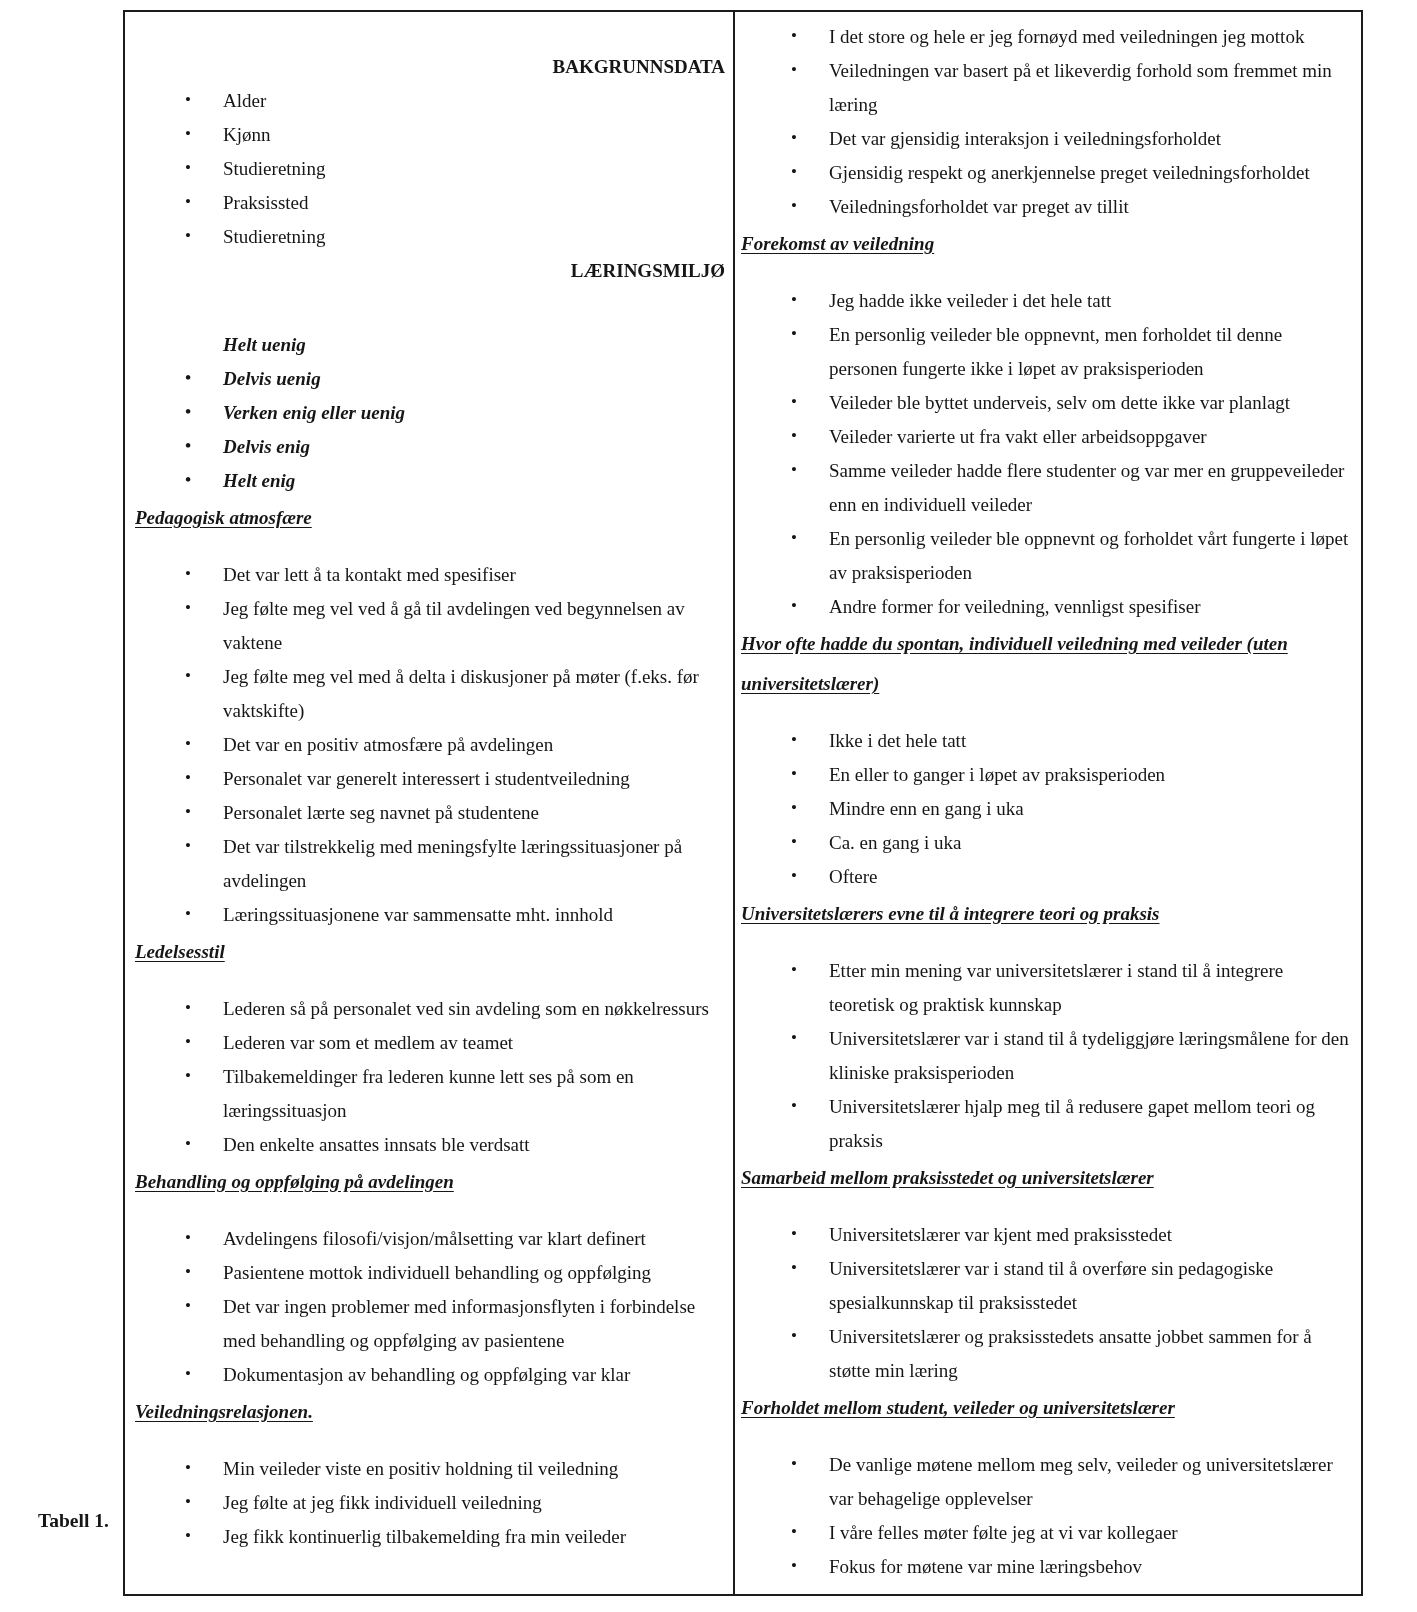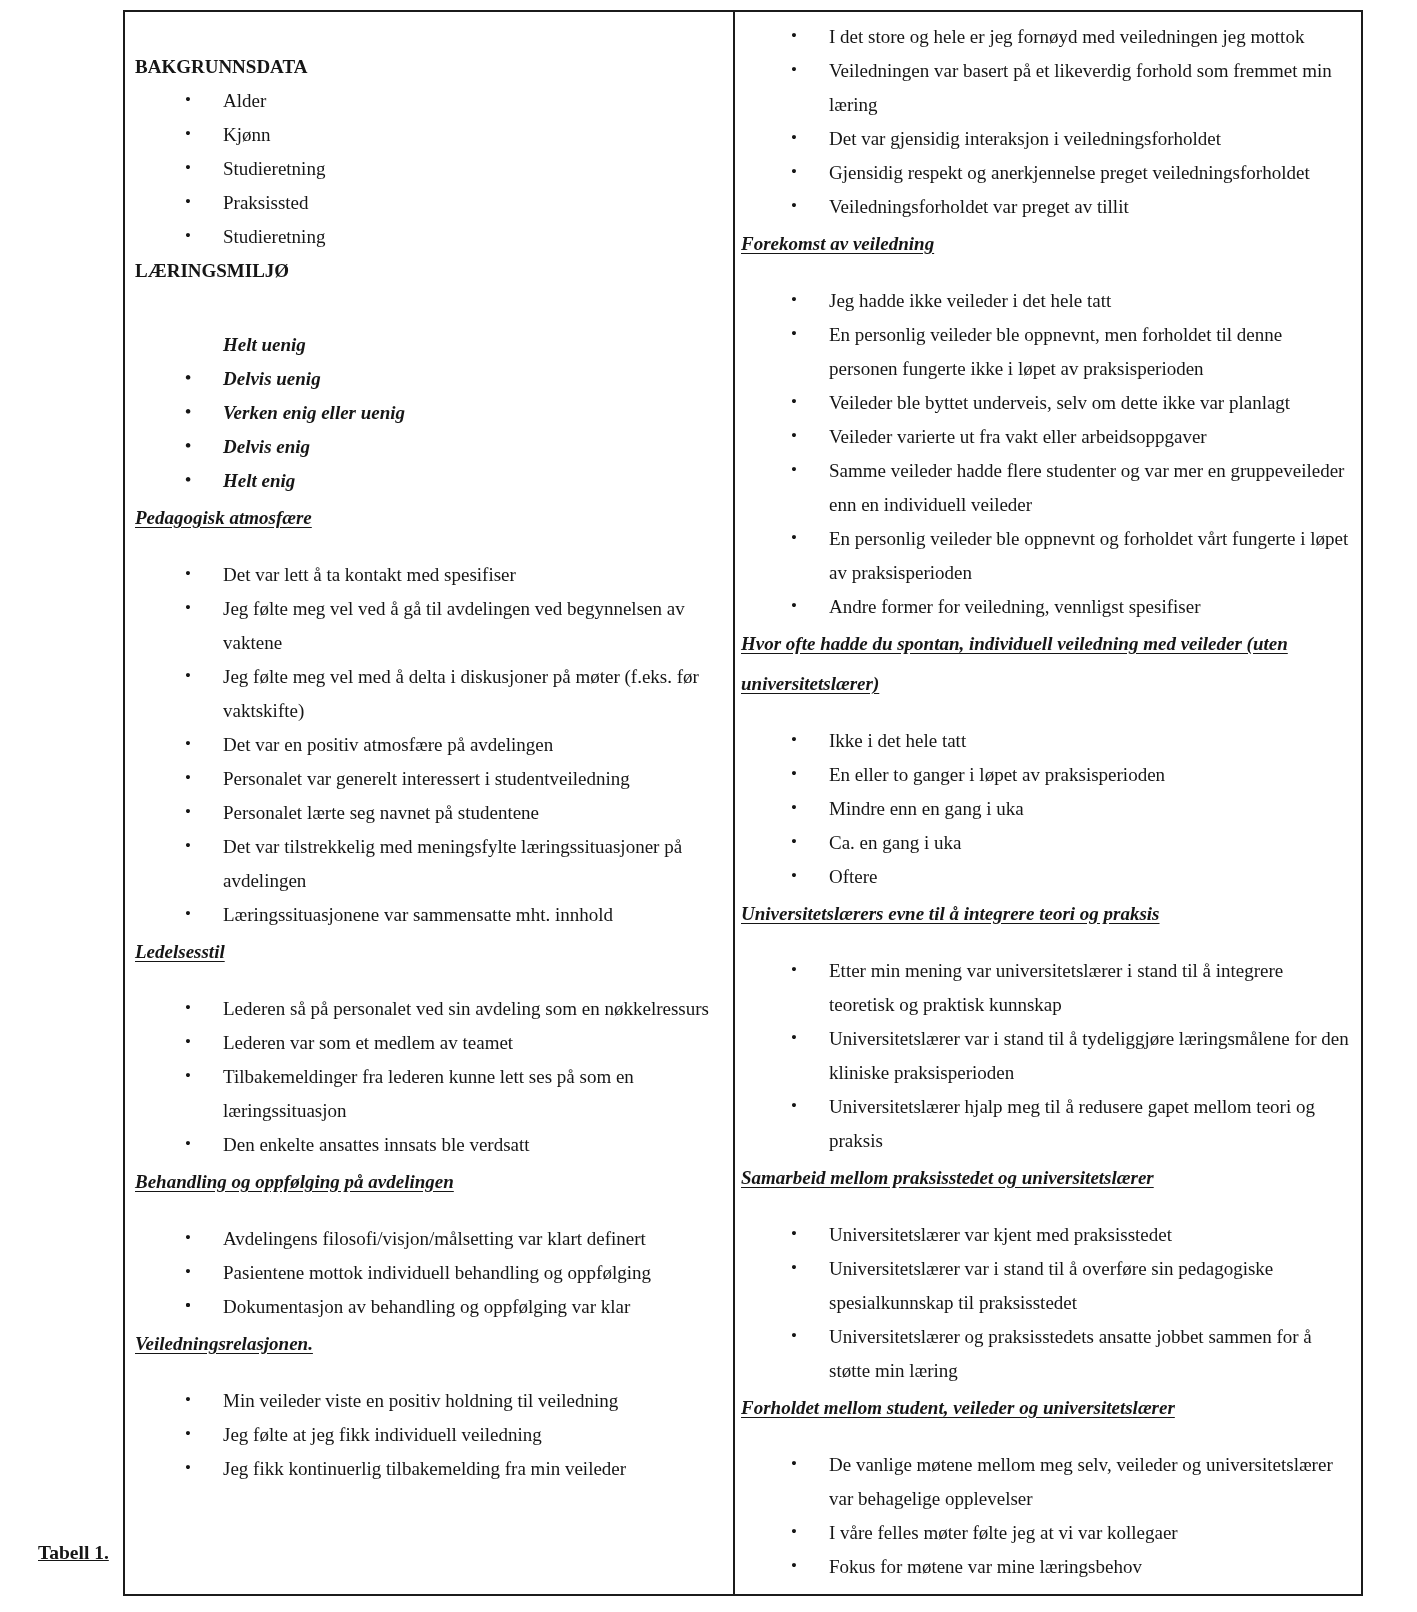--- a/index.html
+++ b/index.html
@@ -29,21 +29,21 @@
     width: 610px;
     border-right: 2px solid #1b1b1b;
     padding-top: 38px;
     padding-left: 10px;
   }
   .col-right {
     flex: 1;
     padding-top: 8px;
     padding-left: 6px;
   }
-  .line { line-height: 34px; }
+  .line { line-height: 34px; text-align: right; }
   .caps-heading {
     font-weight: bold;
     line-height: 34px;
   }
   .u-heading {
     font-weight: bold;
     text-decoration: underline;
     text-underline-offset: 3px;
     line-height: 40px;
     font-style: italic;
@@ -59,25 +59,24 @@
   .b-item .dot {
     position: absolute;
     left: 50px;
     top: -1px;
     font-size: 17px;
   }
   .scale .b-item { font-weight: bold; font-style: italic; }
   .caption {
     position: absolute;
     left: 38px;
-    top: 1536px;
+    top: 1504px;
     font-weight: bold;
     font-size: 19.5px;
     line-height: 34px;
-    text-decoration: underline;
   }
 </style>
 </head>
 <body>
 
 <div class="table-box">
   <div class="col col-left">
       <div class="caps-heading line">BAKGRUNNSDATA</div>
       <div class="list">
         <div class="b-item"><span class="dot">•</span><span class="txt">Alder</span></div>
@@ -114,21 +113,21 @@
         <div class="b-item"><span class="dot">•</span><span class="txt">Lederen så på personalet ved sin avdeling som en nøkkelressurs</span></div>
         <div class="b-item"><span class="dot">•</span><span class="txt">Lederen var som et medlem av teamet</span></div>
         <div class="b-item"><span class="dot">•</span><span class="txt">Tilbakemeldinger fra lederen kunne lett ses på som en læringssituasjon</span></div>
         <div class="b-item"><span class="dot">•</span><span class="txt">Den enkelte ansattes innsats ble verdsatt</span></div>
       </div>
       <div class="u-heading">Behandling og oppfølging på avdelingen</div>
       <div class="blank"></div>
       <div class="list">
         <div class="b-item"><span class="dot">•</span><span class="txt">Avdelingens filosofi/visjon/målsetting var klart definert</span></div>
         <div class="b-item"><span class="dot">•</span><span class="txt">Pasientene mottok individuell behandling og oppfølging</span></div>
-        <div class="b-item"><span class="dot">•</span></div>
+        <div class="b-item"><span class="dot">•</span><span class="txt">Det var ingen problemer med informasjonsflyten i forbindelse med behandling og oppfølging av pasientene</span></div>
         <div class="b-item"><span class="dot">•</span><span class="txt">Dokumentasjon av behandling og oppfølging var klar</span></div>
       </div>
       <div class="u-heading">Veiledningsrelasjonen.</div>
       <div class="blank"></div>
       <div class="list">
         <div class="b-item"><span class="dot">•</span><span class="txt">Min veileder viste en positiv holdning til veiledning</span></div>
         <div class="b-item"><span class="dot">•</span><span class="txt">Jeg følte at jeg fikk individuell veiledning</span></div>
         <div class="b-item"><span class="dot">•</span><span class="txt">Jeg fikk kontinuerlig tilbakemelding fra min veileder</span></div>
       </div>
     </div>

